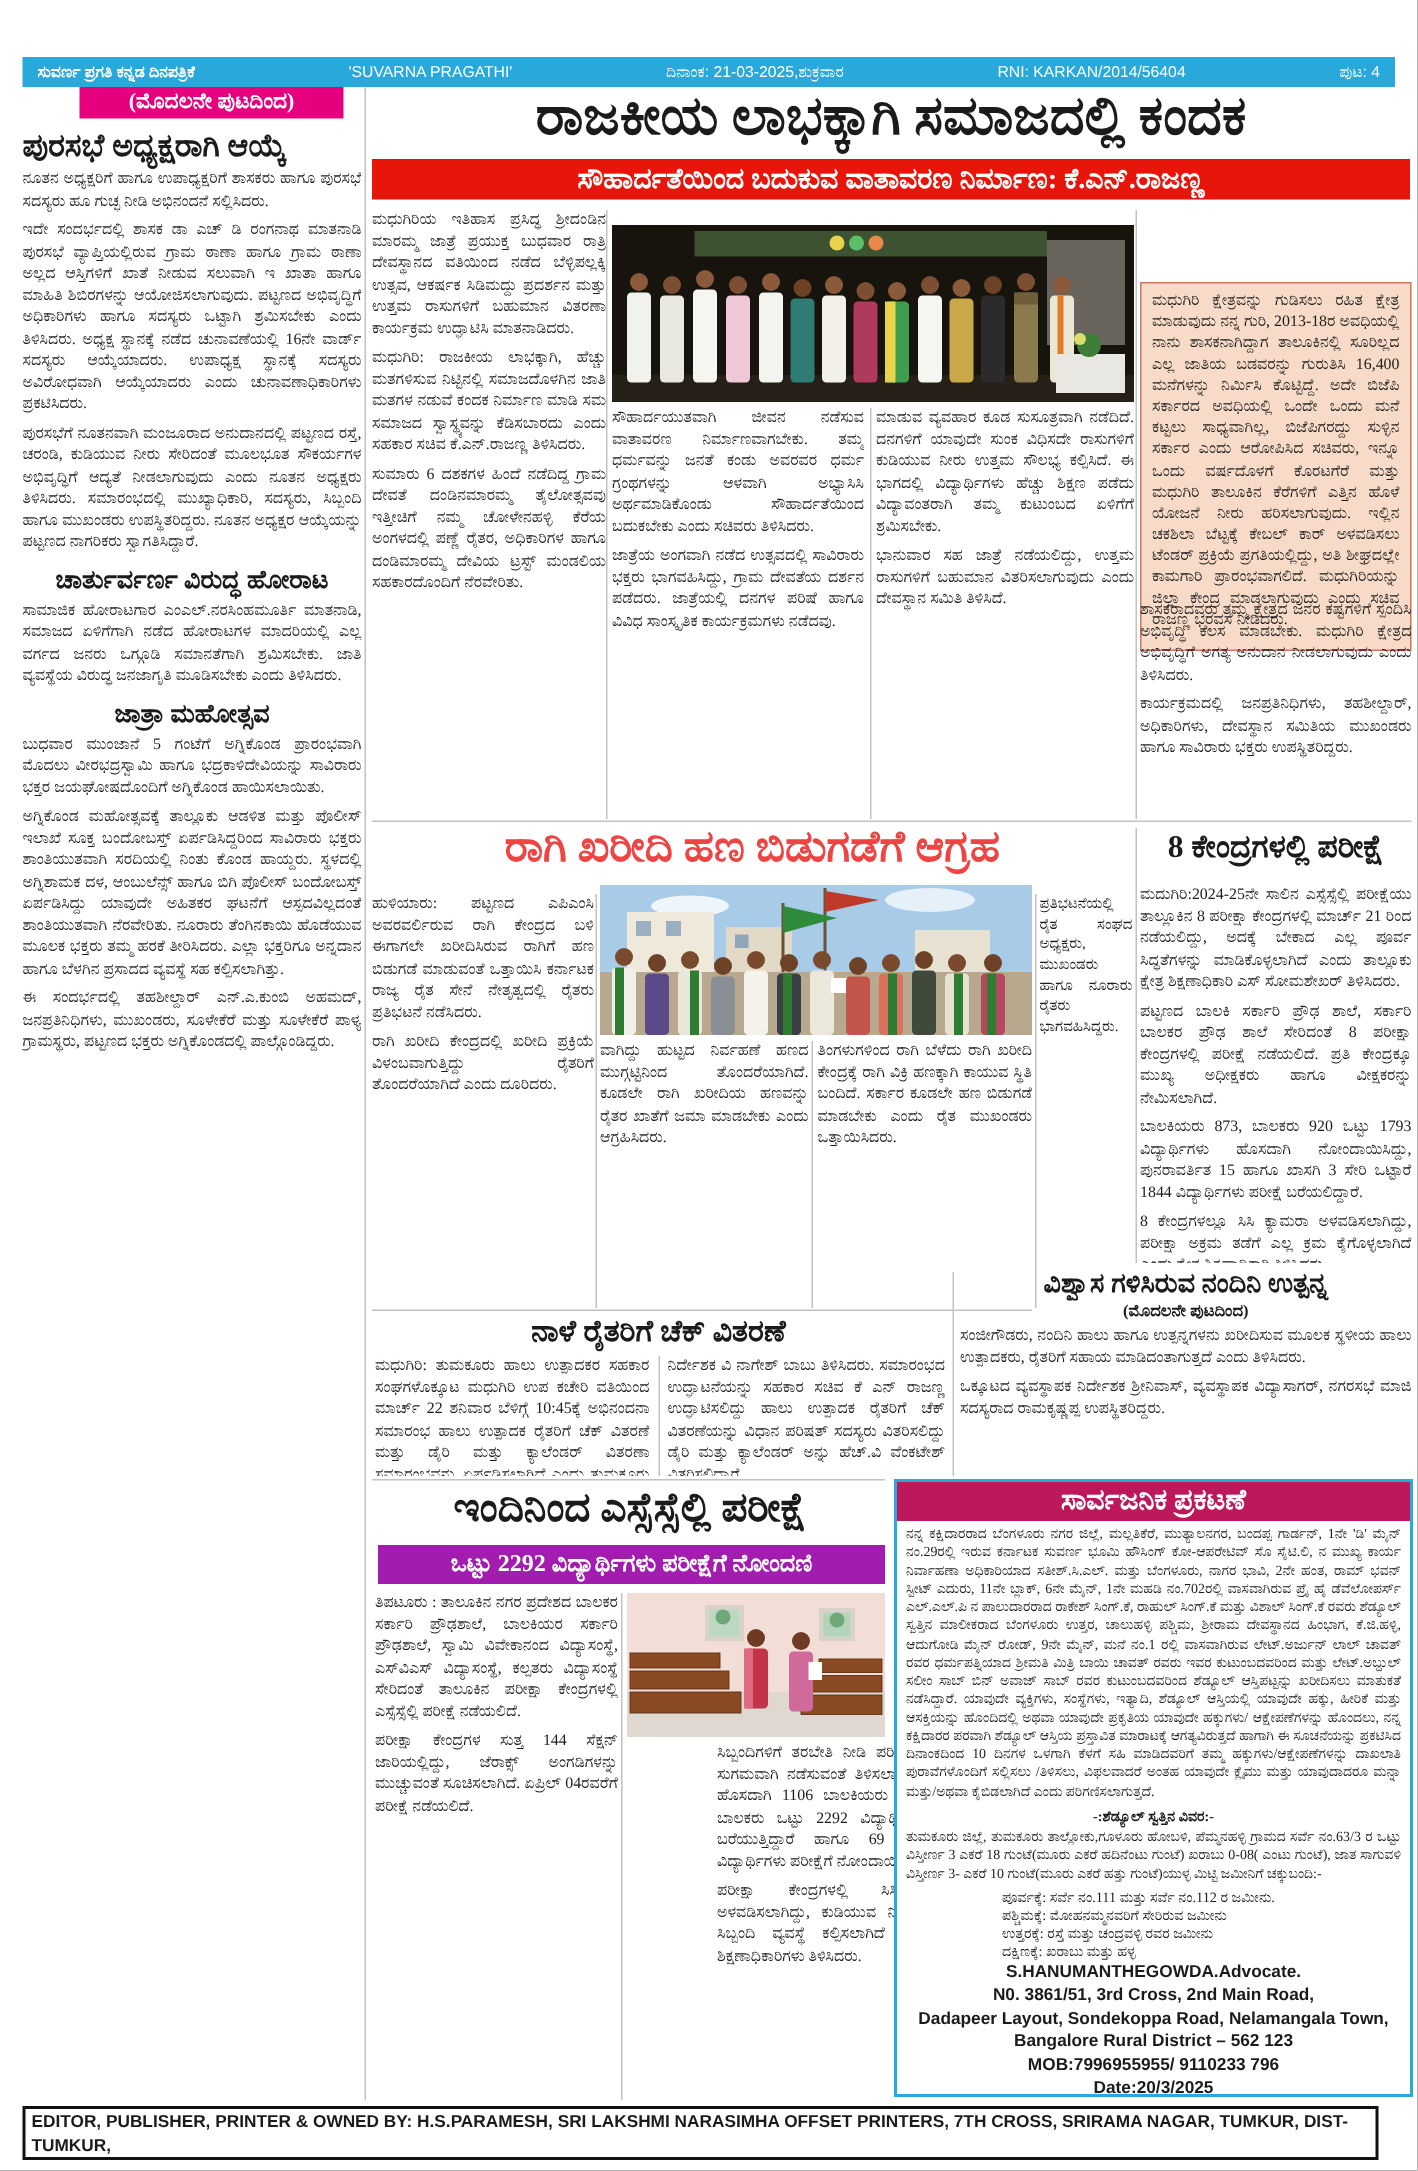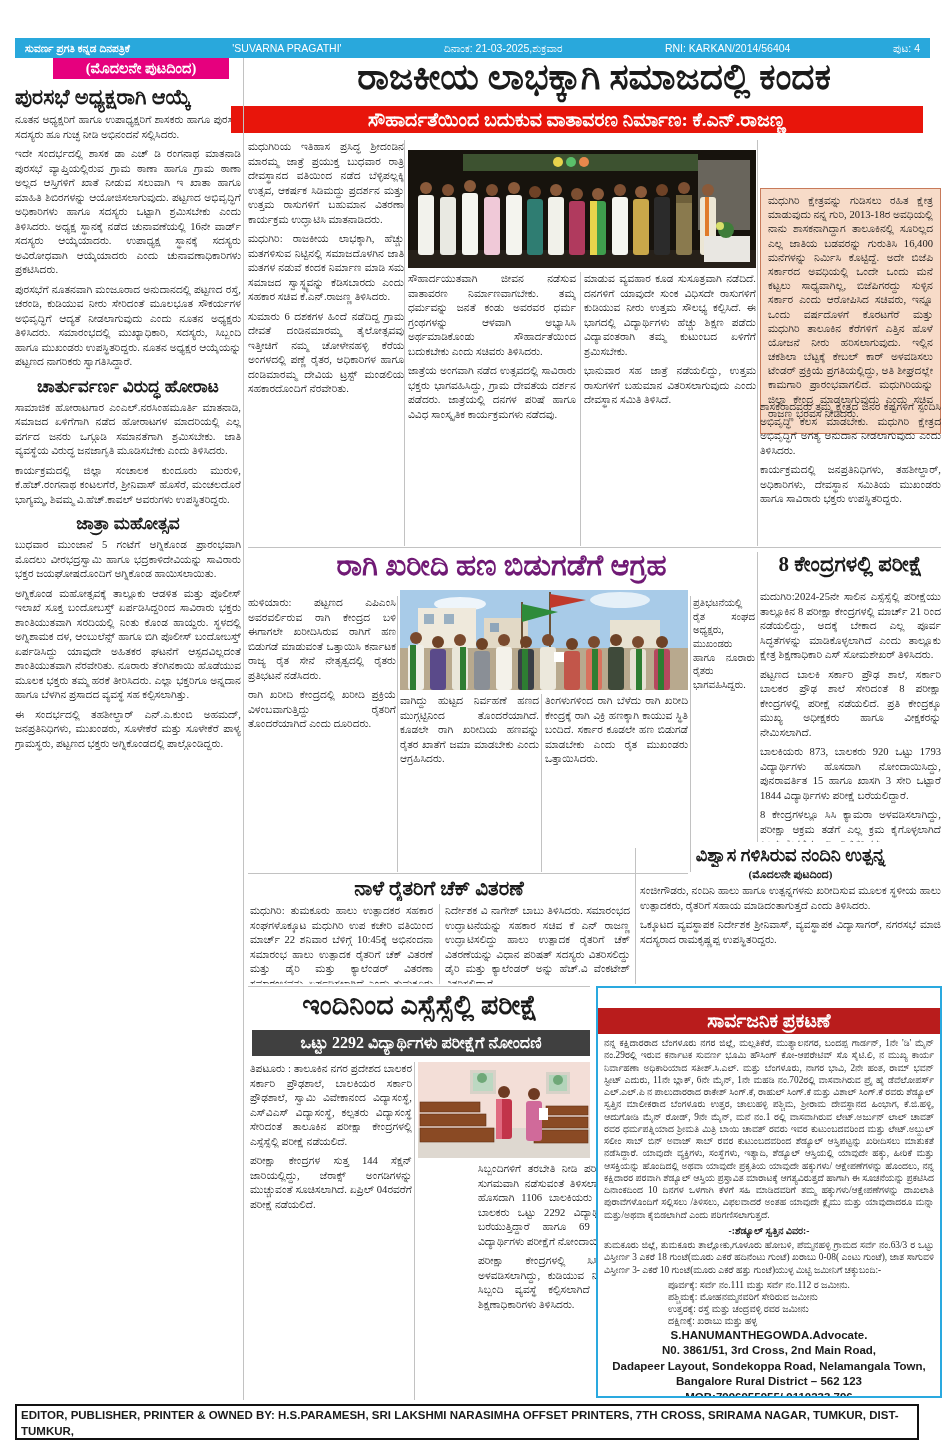--- a/index.html
+++ b/index.html
@@ -19,49 +19,49 @@
   .leftcol{left:15px;top:58px;width:226px;height:1342px;overflow:hidden;}
   .badge{display:block;margin:0 2px 0 38px;background:#E6007E;color:#fff;font-weight:bold;
          font-size:14.5px;text-align:center;padding:2px 4px;width:168px;}
   .h-left{font-size:21px;font-weight:bold;margin:6px 0 4px 0;line-height:1.15;}
   .body-p{font-size:10.6px;line-height:1.37;text-align:justify;margin:0 0 5px 0;}
   .subhead{font-size:17px;font-weight:bold;text-align:center;margin:7px 0 4px 0;}
 
   
   .mainhead{left:248px;top:58px;width:692px;height:46px;font-size:36px;font-weight:bold;
             text-align:center;line-height:1.1;overflow:hidden;}
-  .strap{left:231px;top:106px;width:692px;height:27px;background:#E8150B;color:#fff;
+  .strap{left:248px;top:106px;width:692px;height:27px;background:#E8150B;color:#fff;
          font-weight:bold;font-size:19px;text-align:center;line-height:27px;overflow:hidden;}
   .col{overflow:hidden;}
   .boxed{left:760px;top:148px;width:181px;height:246px;background:#F7DBC8;border:1px solid #c87a5a;
          box-sizing:border-box;padding:5px 7px;font-size:10.6px;line-height:1.34;text-align:justify;overflow:hidden;margin-top:40px;}
 
   
   .photo{background:#ccc;overflow:hidden;}
   .photo svg{display:block;}
 
   
-  .ragihead{left:248px;top:550px;width:507px;height:40px;color:#701a75;font-size:29px;
+  .ragihead{left:248px;top:550px;width:507px;height:40px;color:#ef4444;font-size:29px;
             font-weight:bold;text-align:center;line-height:1.1;overflow:hidden;}
   .exam8head{left:760px;top:552px;width:181px;height:34px;font-size:21px;font-weight:bold;
              text-align:center;overflow:hidden;}
 
   
   .nandinihead{left:640px;top:845px;width:301px;height:22px;font-size:18px;font-weight:bold;text-align:center;overflow:hidden;}
   .fromfirst{left:640px;top:868px;width:301px;font-size:11px;font-weight:bold;text-align:center;}
   .chequehead{left:248px;top:877px;width:382px;height:24px;font-size:20px;font-weight:bold;text-align:center;overflow:hidden;}
 
   
   .sslchead{left:248px;top:990px;width:344px;height:38px;font-size:27px;font-weight:bold;text-align:center;overflow:hidden;}
-  .strap2{left:252px;top:1030px;width:338px;height:26px;background:#404040;color:#fff;font-weight:bold;
+  .strap2{left:252px;top:1030px;width:338px;height:26px;background:#a21caf;color:#fff;font-weight:bold;
           font-size:16px;text-align:center;line-height:26px;overflow:hidden;}
 
   
   .notice{left:596px;top:986px;width:346px;height:412px;border:2px solid #2AA9DF;box-sizing:border-box;background:#fff;overflow:hidden;}
-  .notice-h{background:#b91c1c;color:#fff;font-size:19px;font-weight:bold;text-align:center;height:26px;line-height:26px;margin-top:20px;}
+  .notice-h{background:#be185d;color:#fff;font-size:19px;font-weight:bold;text-align:center;height:26px;line-height:26px;}
   .notice-b{padding:3px 6px;font-size:9.3px;line-height:1.32;text-align:justify;}
   .notice-c{text-align:center;font-size:9.5px;font-weight:bold;margin:2px 0;}
   .notice-l{font-size:9.5px;margin:1px 0 1px 70px;}
   .adv{font-family:"Liberation Sans",sans-serif;font-weight:bold;text-align:center;font-size:11.5px;line-height:1.35;}
 
   
   .footer{left:15px;top:1404px;width:904px;height:36px;border:2px solid #111;box-sizing:border-box;
           font-family:"Liberation Sans",sans-serif;font-weight:bold;font-size:11.5px;line-height:1.4;
           padding:1px 4px;overflow:hidden;}
 </style>
@@ -79,21 +79,20 @@
   </div>
 
   <div class="abs leftcol">
     <span class="badge">(ಮೊದಲನೇ ಪುಟದಿಂದ)</span>
     <div class="h-left">ಪುರಸಭೆ ಅಧ್ಯಕ್ಷರಾಗಿ ಆಯ್ಕೆ</div>
     <p class="body-p">ನೂತನ ಅಧ್ಯಕ್ಷರಿಗೆ ಹಾಗೂ ಉಪಾಧ್ಯಕ್ಷರಿಗೆ ಶಾಸಕರು ಹಾಗೂ ಪುರಸಭೆ ಸದಸ್ಯರು ಹೂ ಗುಚ್ಛ ನೀಡಿ ಅಭಿನಂದನೆ ಸಲ್ಲಿಸಿದರು.</p>
     <p class="body-p">ಇದೇ ಸಂದರ್ಭದಲ್ಲಿ ಶಾಸಕ ಡಾ ಎಚ್ ಡಿ ರಂಗನಾಥ ಮಾತನಾಡಿ ಪುರಸಭೆ ವ್ಯಾಪ್ತಿಯಲ್ಲಿರುವ ಗ್ರಾಮ ಠಾಣಾ ಹಾಗೂ ಗ್ರಾಮ ಠಾಣಾ ಅಲ್ಲದ ಆಸ್ತಿಗಳಿಗೆ ಖಾತೆ ನೀಡುವ ಸಲುವಾಗಿ ಇ ಖಾತಾ ಹಾಗೂ ಮಾಹಿತಿ ಶಿಬಿರಗಳನ್ನು ಆಯೋಜಿಸಲಾಗುವುದು. ಪಟ್ಟಣದ ಅಭಿವೃದ್ಧಿಗೆ ಅಧಿಕಾರಿಗಳು ಹಾಗೂ ಸದಸ್ಯರು ಒಟ್ಟಾಗಿ ಶ್ರಮಿಸಬೇಕು ಎಂದು ತಿಳಿಸಿದರು. ಅಧ್ಯಕ್ಷ ಸ್ಥಾನಕ್ಕೆ ನಡೆದ ಚುನಾವಣೆಯಲ್ಲಿ 16ನೇ ವಾರ್ಡ್ ಸದಸ್ಯರು ಆಯ್ಕೆಯಾದರು. ಉಪಾಧ್ಯಕ್ಷ ಸ್ಥಾನಕ್ಕೆ ಸದಸ್ಯರು ಅವಿರೋಧವಾಗಿ ಆಯ್ಕೆಯಾದರು ಎಂದು ಚುನಾವಣಾಧಿಕಾರಿಗಳು ಪ್ರಕಟಿಸಿದರು.</p>
     <p class="body-p">ಪುರಸಭೆಗೆ ನೂತನವಾಗಿ ಮಂಜೂರಾದ ಅನುದಾನದಲ್ಲಿ ಪಟ್ಟಣದ ರಸ್ತೆ, ಚರಂಡಿ, ಕುಡಿಯುವ ನೀರು ಸೇರಿದಂತೆ ಮೂಲಭೂತ ಸೌಕರ್ಯಗಳ ಅಭಿವೃದ್ಧಿಗೆ ಆದ್ಯತೆ ನೀಡಲಾಗುವುದು ಎಂದು ನೂತನ ಅಧ್ಯಕ್ಷರು ತಿಳಿಸಿದರು. ಸಮಾರಂಭದಲ್ಲಿ ಮುಖ್ಯಾಧಿಕಾರಿ, ಸದಸ್ಯರು, ಸಿಬ್ಬಂದಿ ಹಾಗೂ ಮುಖಂಡರು ಉಪಸ್ಥಿತರಿದ್ದರು. ನೂತನ ಅಧ್ಯಕ್ಷರ ಆಯ್ಕೆಯನ್ನು ಪಟ್ಟಣದ ನಾಗರಿಕರು ಸ್ವಾಗತಿಸಿದ್ದಾರೆ.</p>
     <div class="subhead">ಚಾರ್ತುರ್ವರ್ಣ ವಿರುದ್ಧ ಹೋರಾಟ</div>
     <p class="body-p">ಸಾಮಾಜಿಕ ಹೋರಾಟಗಾರ ಎಂಎಲ್.ನರಸಿಂಹಮೂರ್ತಿ ಮಾತನಾಡಿ, ಸಮಾಜದ ಏಳಿಗೆಗಾಗಿ ನಡೆದ ಹೋರಾಟಗಳ ಮಾದರಿಯಲ್ಲಿ ಎಲ್ಲ ವರ್ಗದ ಜನರು ಒಗ್ಗೂಡಿ ಸಮಾನತೆಗಾಗಿ ಶ್ರಮಿಸಬೇಕು. ಜಾತಿ ವ್ಯವಸ್ಥೆಯ ವಿರುದ್ಧ ಜನಜಾಗೃತಿ ಮೂಡಿಸಬೇಕು ಎಂದು ತಿಳಿಸಿದರು.</p>
-    <p class="body-p">ಕಾರ್ಯಕ್ರಮದಲ್ಲಿ ಜಿಲ್ಲಾ ಸಂಚಾಲಕ ಕುಂದೂರು ಮುರುಳಿ, ಕೆ.ಹೆಚ್.ರಂಗನಾಥ ಕಂಟಲಗೆರೆ, ಶ್ರೀನಿವಾಸ್ ಹೊಸೆರೆ, ಮಂಚಲದೊರೆ ಭಾಗ್ಯಮ್ಮ, ಶಿವಮ್ಮ ವಿ.ಹೆಚ್.ಕಾವಲ್ ಅವರುಗಳು ಉಪಸ್ಥಿತರಿದ್ದರು.</p>
     <div class="subhead">ಜಾತ್ರಾ ಮಹೋತ್ಸವ</div>
     <p class="body-p">ಬುಧವಾರ ಮುಂಜಾನೆ 5 ಗಂಟೆಗೆ ಅಗ್ನಿಕೊಂಡ ಪ್ರಾರಂಭವಾಗಿ ಮೊದಲು ವೀರಭದ್ರಸ್ವಾಮಿ ಹಾಗೂ ಭದ್ರಕಾಳಿದೇವಿಯನ್ನು ಸಾವಿರಾರು ಭಕ್ತರ ಜಯಘೋಷದೊಂದಿಗೆ ಅಗ್ನಿಕೊಂಡ ಹಾಯಿಸಲಾಯಿತು.</p>
     <p class="body-p">ಅಗ್ನಿಕೊಂಡ ಮಹೋತ್ಸವಕ್ಕೆ ತಾಲ್ಲೂಕು ಆಡಳಿತ ಮತ್ತು ಪೊಲೀಸ್ ಇಲಾಖೆ ಸೂಕ್ತ ಬಂದೋಬಸ್ತ್ ಏರ್ಪಡಿಸಿದ್ದರಿಂದ ಸಾವಿರಾರು ಭಕ್ತರು ಶಾಂತಿಯುತವಾಗಿ ಸರದಿಯಲ್ಲಿ ನಿಂತು ಕೊಂಡ ಹಾಯ್ದರು. ಸ್ಥಳದಲ್ಲಿ ಅಗ್ನಿಶಾಮಕ ದಳ, ಆಂಬುಲೆನ್ಸ್ ಹಾಗೂ ಬಿಗಿ ಪೊಲೀಸ್ ಬಂದೋಬಸ್ತ್ ಏರ್ಪಡಿಸಿದ್ದು ಯಾವುದೇ ಅಹಿತಕರ ಘಟನೆಗೆ ಆಸ್ಪದವಿಲ್ಲದಂತೆ ಶಾಂತಿಯುತವಾಗಿ ನೆರವೇರಿತು. ನೂರಾರು ತೆಂಗಿನಕಾಯಿ ಹೊಡೆಯುವ ಮೂಲಕ ಭಕ್ತರು ತಮ್ಮ ಹರಕೆ ತೀರಿಸಿದರು. ಎಲ್ಲಾ ಭಕ್ತರಿಗೂ ಅನ್ನದಾನ ಹಾಗೂ ಬೆಳಗಿನ ಪ್ರಸಾದದ ವ್ಯವಸ್ಥೆ ಸಹ ಕಲ್ಪಿಸಲಾಗಿತ್ತು.</p>
     <p class="body-p">ಈ ಸಂದರ್ಭದಲ್ಲಿ ತಹಶೀಲ್ದಾರ್ ಎನ್.ಎ.ಕುಂಬಿ ಅಹಮದ್, ಜನಪ್ರತಿನಿಧಿಗಳು, ಮುಖಂಡರು, ಸೂಳೇಕೆರೆ ಮತ್ತು ಸೂಳೇಕೆರೆ ಪಾಳ್ಯ ಗ್ರಾಮಸ್ಥರು, ಪಟ್ಟಣದ ಭಕ್ತರು ಅಗ್ನಿಕೊಂಡದಲ್ಲಿ ಪಾಲ್ಗೊಂಡಿದ್ದರು.</p>
   </div>
 
   <div class="abs mainhead">ರಾಜಕೀಯ ಲಾಭಕ್ಕಾಗಿ ಸಮಾಜದಲ್ಲಿ ಕಂದಕ</div>
   <div class="abs strap">ಸೌಹಾರ್ದತೆಯಿಂದ ಬದುಕುವ ವಾತಾವರಣ ನಿರ್ಮಾಣ: ಕೆ.ಎನ್.ರಾಜಣ್ಣ</div>
 
   <div class="abs col" style="left:248px;top:140px;width:156px;height:406px;">

